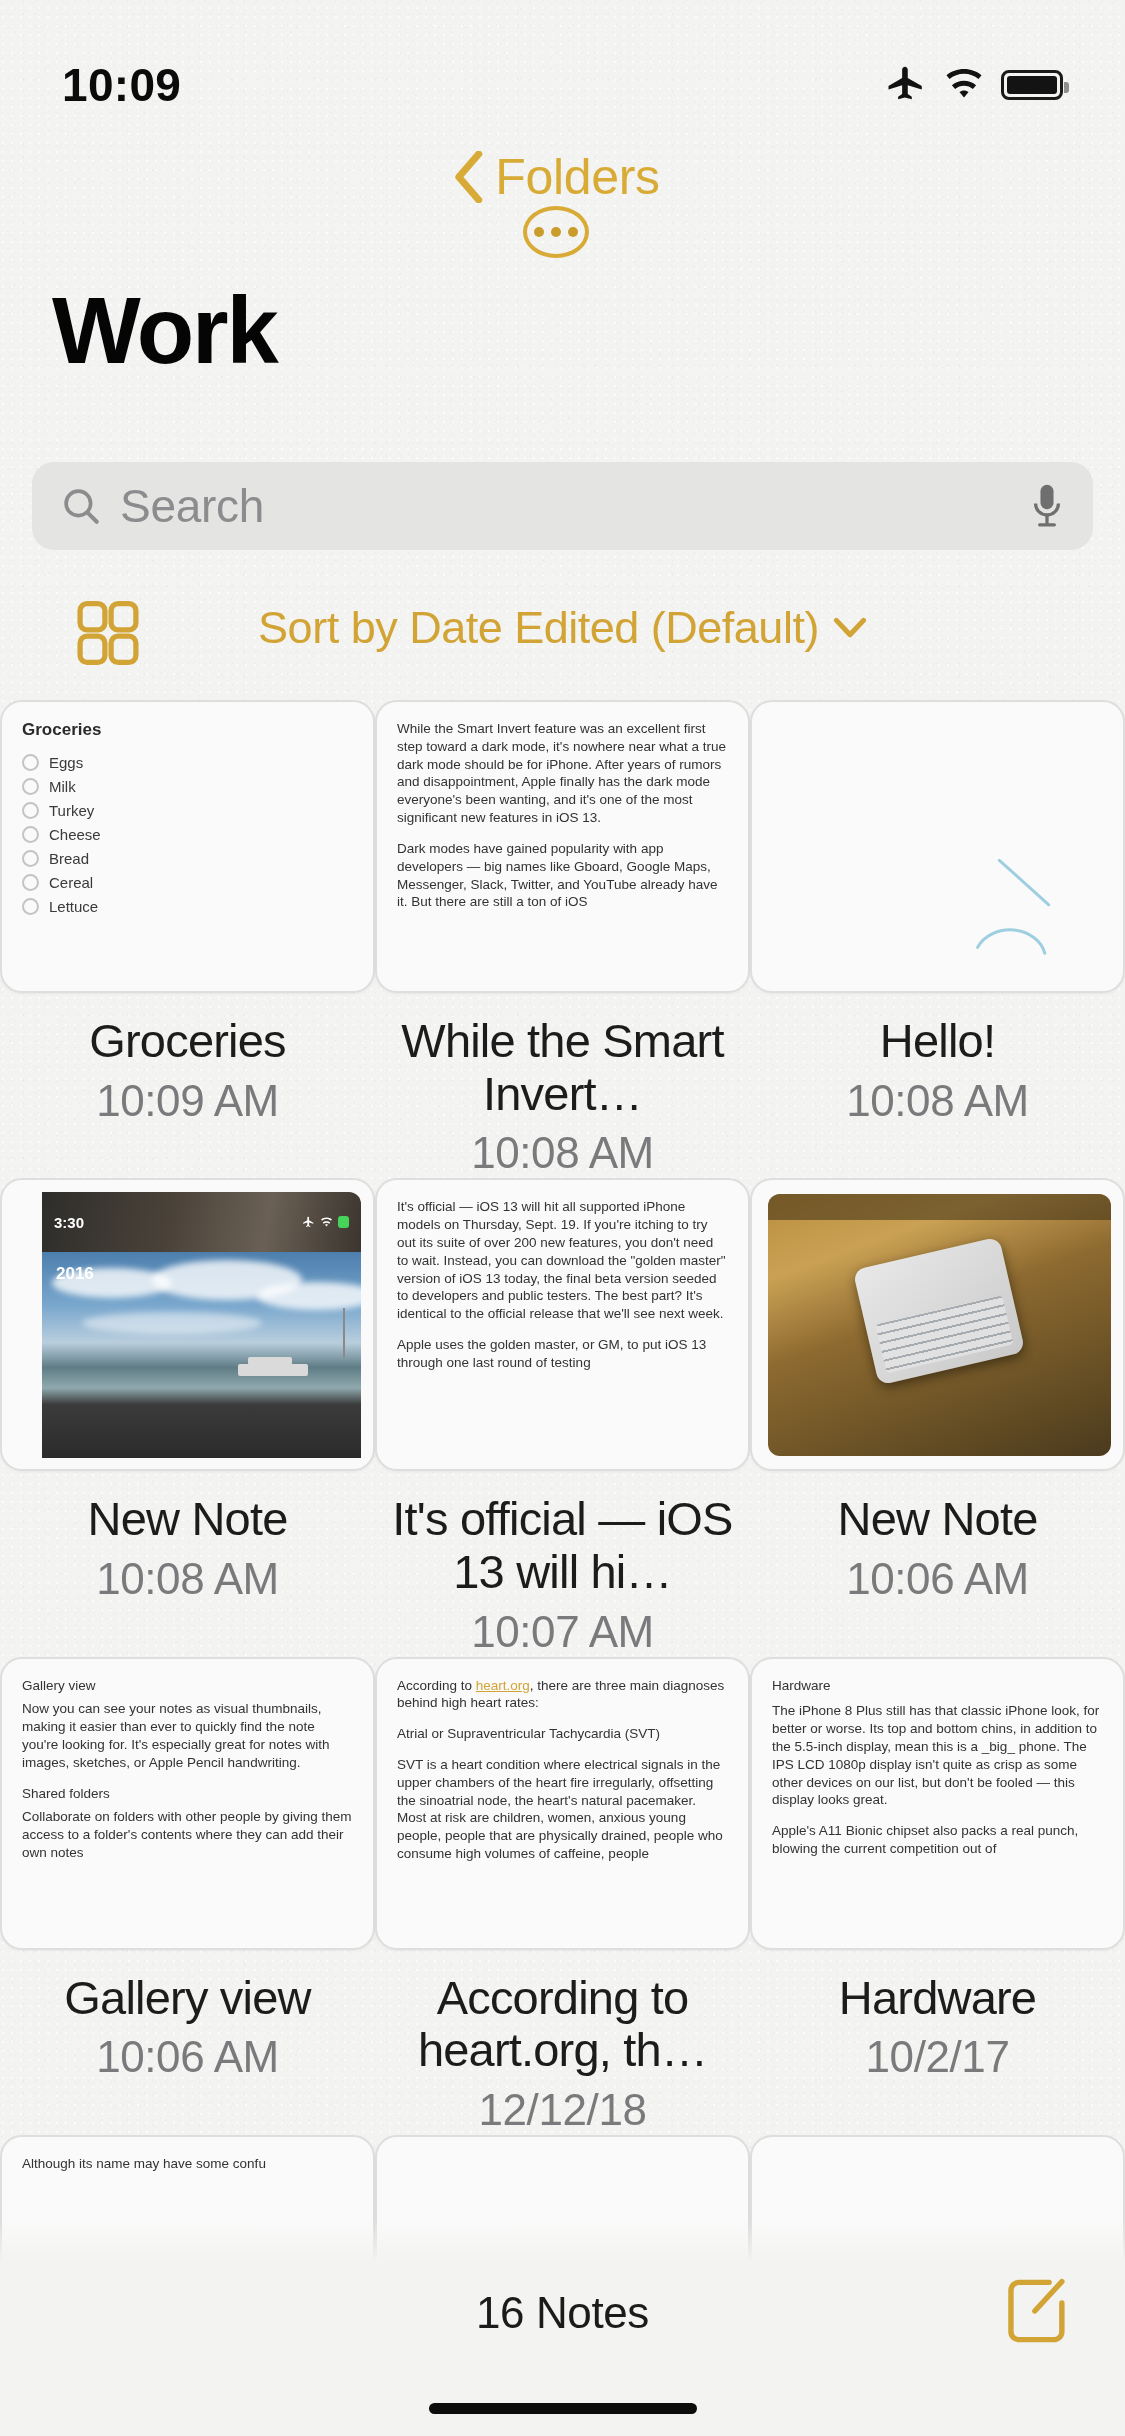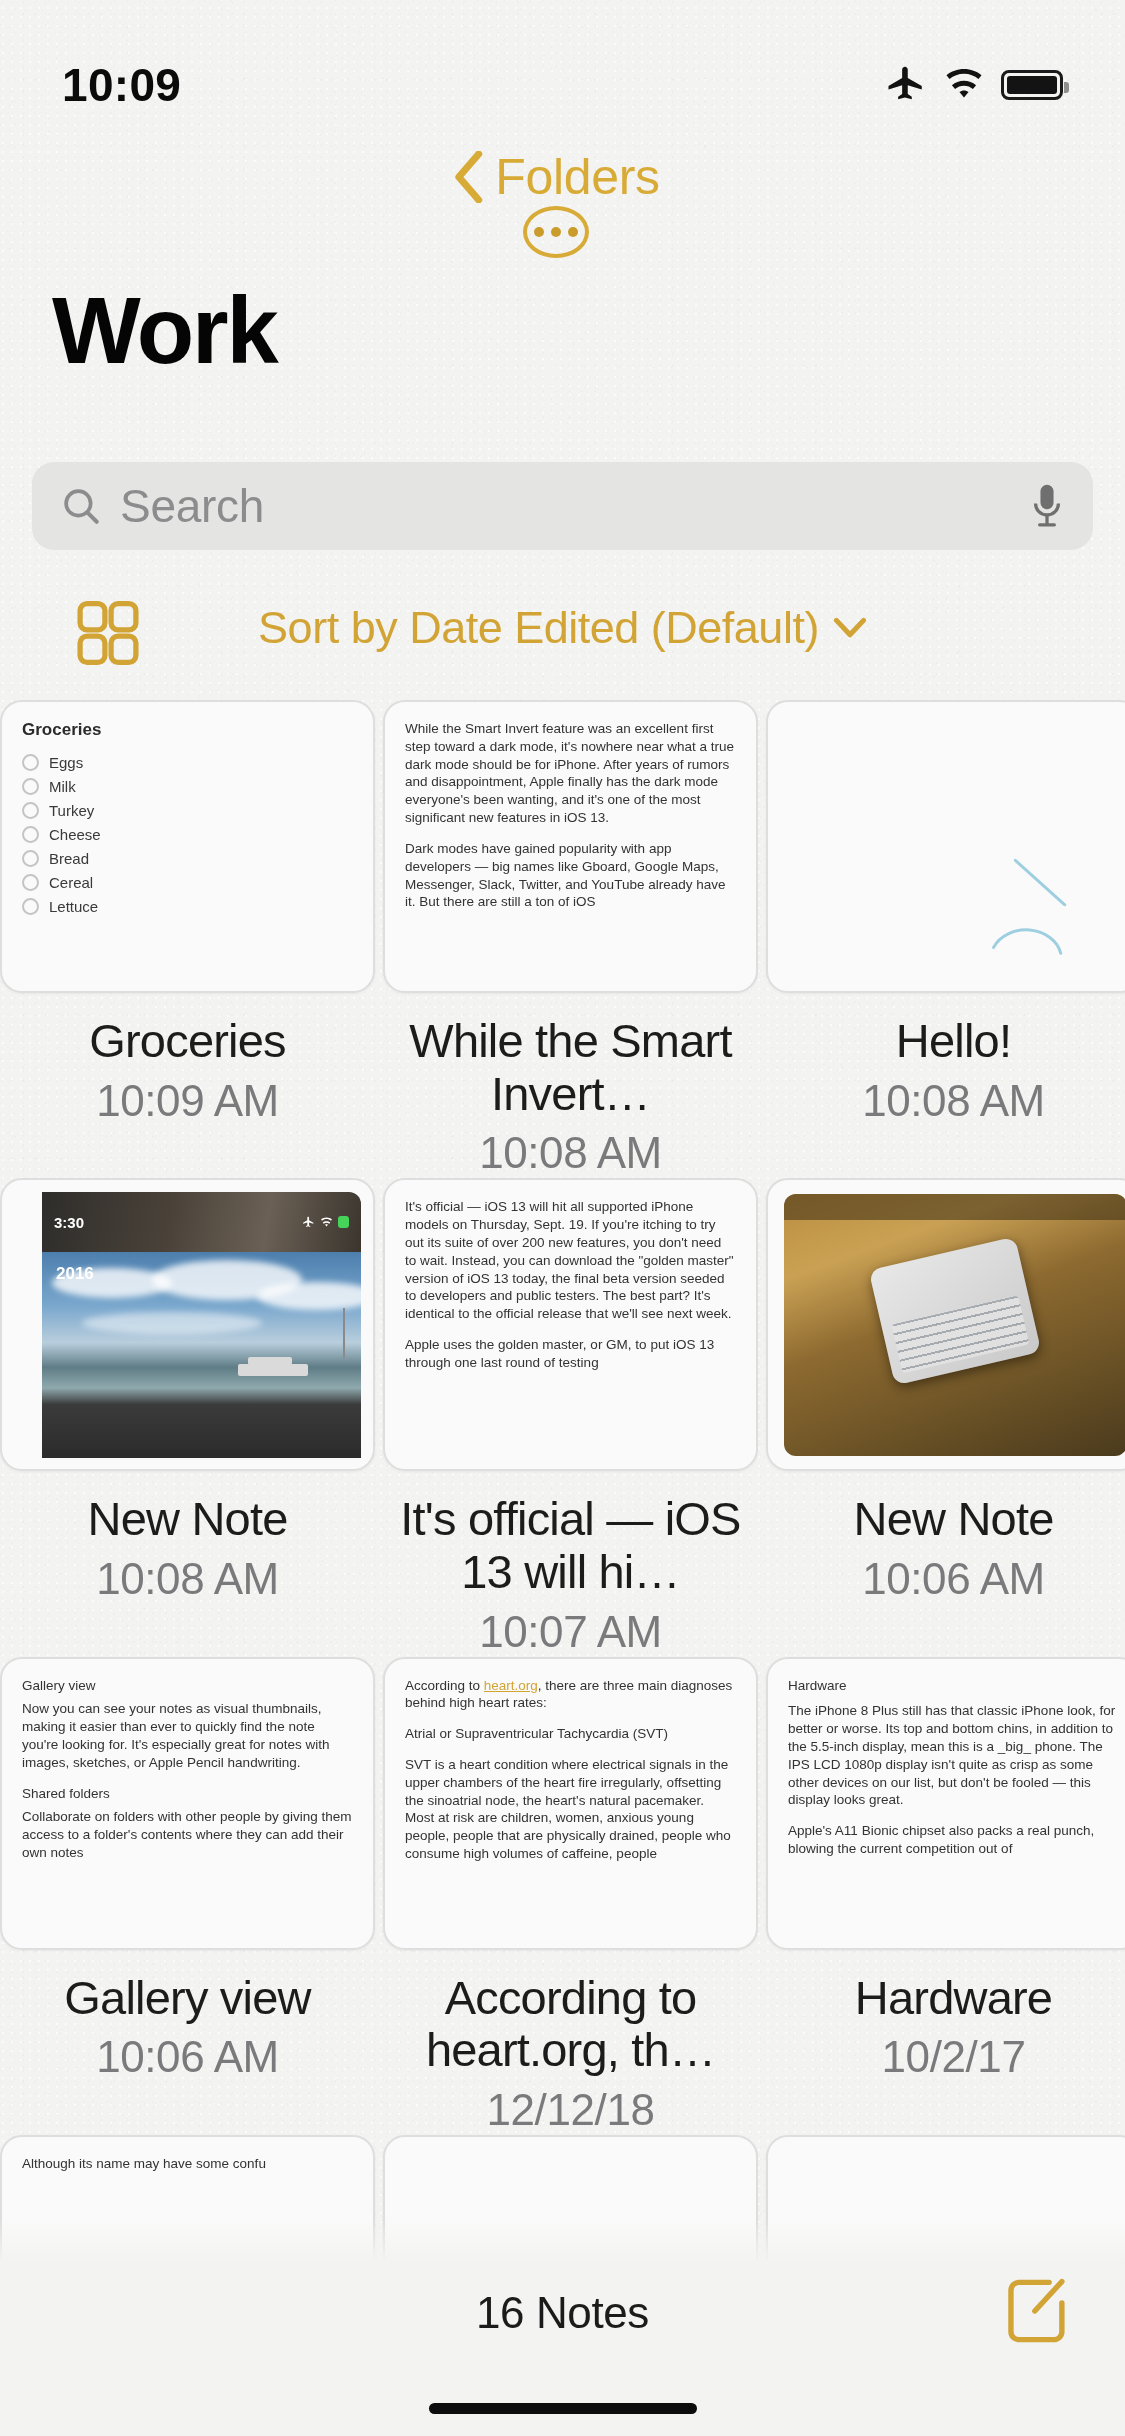--- a/index.html
+++ b/index.html
@@ -100,21 +100,21 @@
     display: flex; align-items: center; justify-content: center;
     gap: 14px; cursor: pointer;
   }
   .sort-label { font-size: 45px; color: #d2a436; letter-spacing: -0.5px; }
   .sort-chevron { width: 34px; height: 22px; }
 
   
   .grid {
     position: absolute; top: 700px; left: 0; width: 1125px; height: 1560px;
     display: grid; grid-template-columns: repeat(3, 1fr);
-    column-gap: 8px; overflow: hidden;
+    column-gap: 0px; overflow: hidden;
   }
   .cell { display: flex; flex-direction: column; align-items: center; }
   .thumb-card {
     width: 375px; height: 293px;
     background: #fafafa;
     border: 2px solid #dedede;
     border-radius: 22px;
     overflow: hidden; position: relative;
     box-shadow: 0 1px 3px rgba(0,0,0,0.05);
   }

